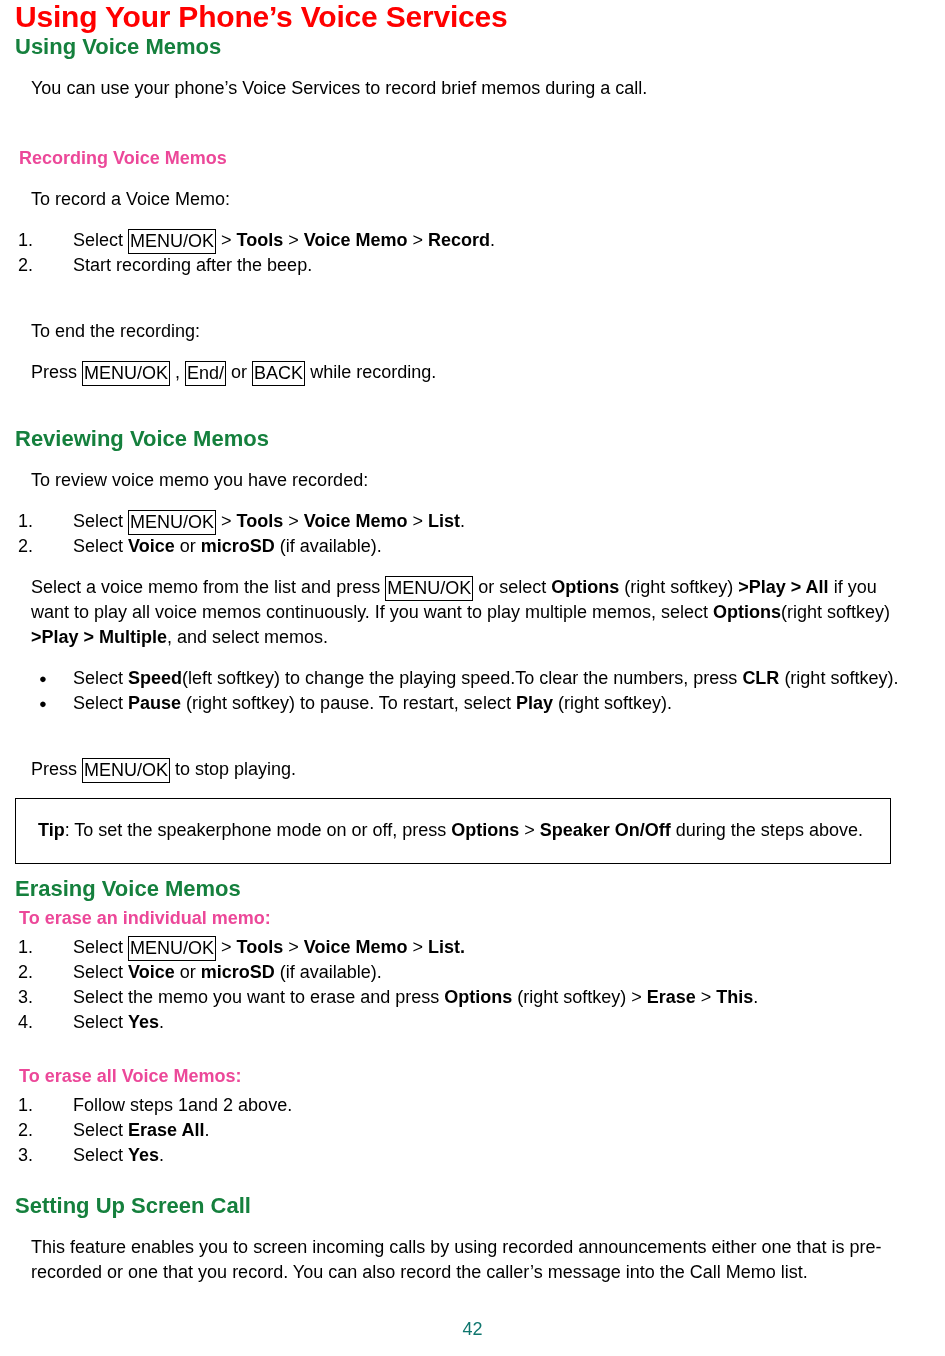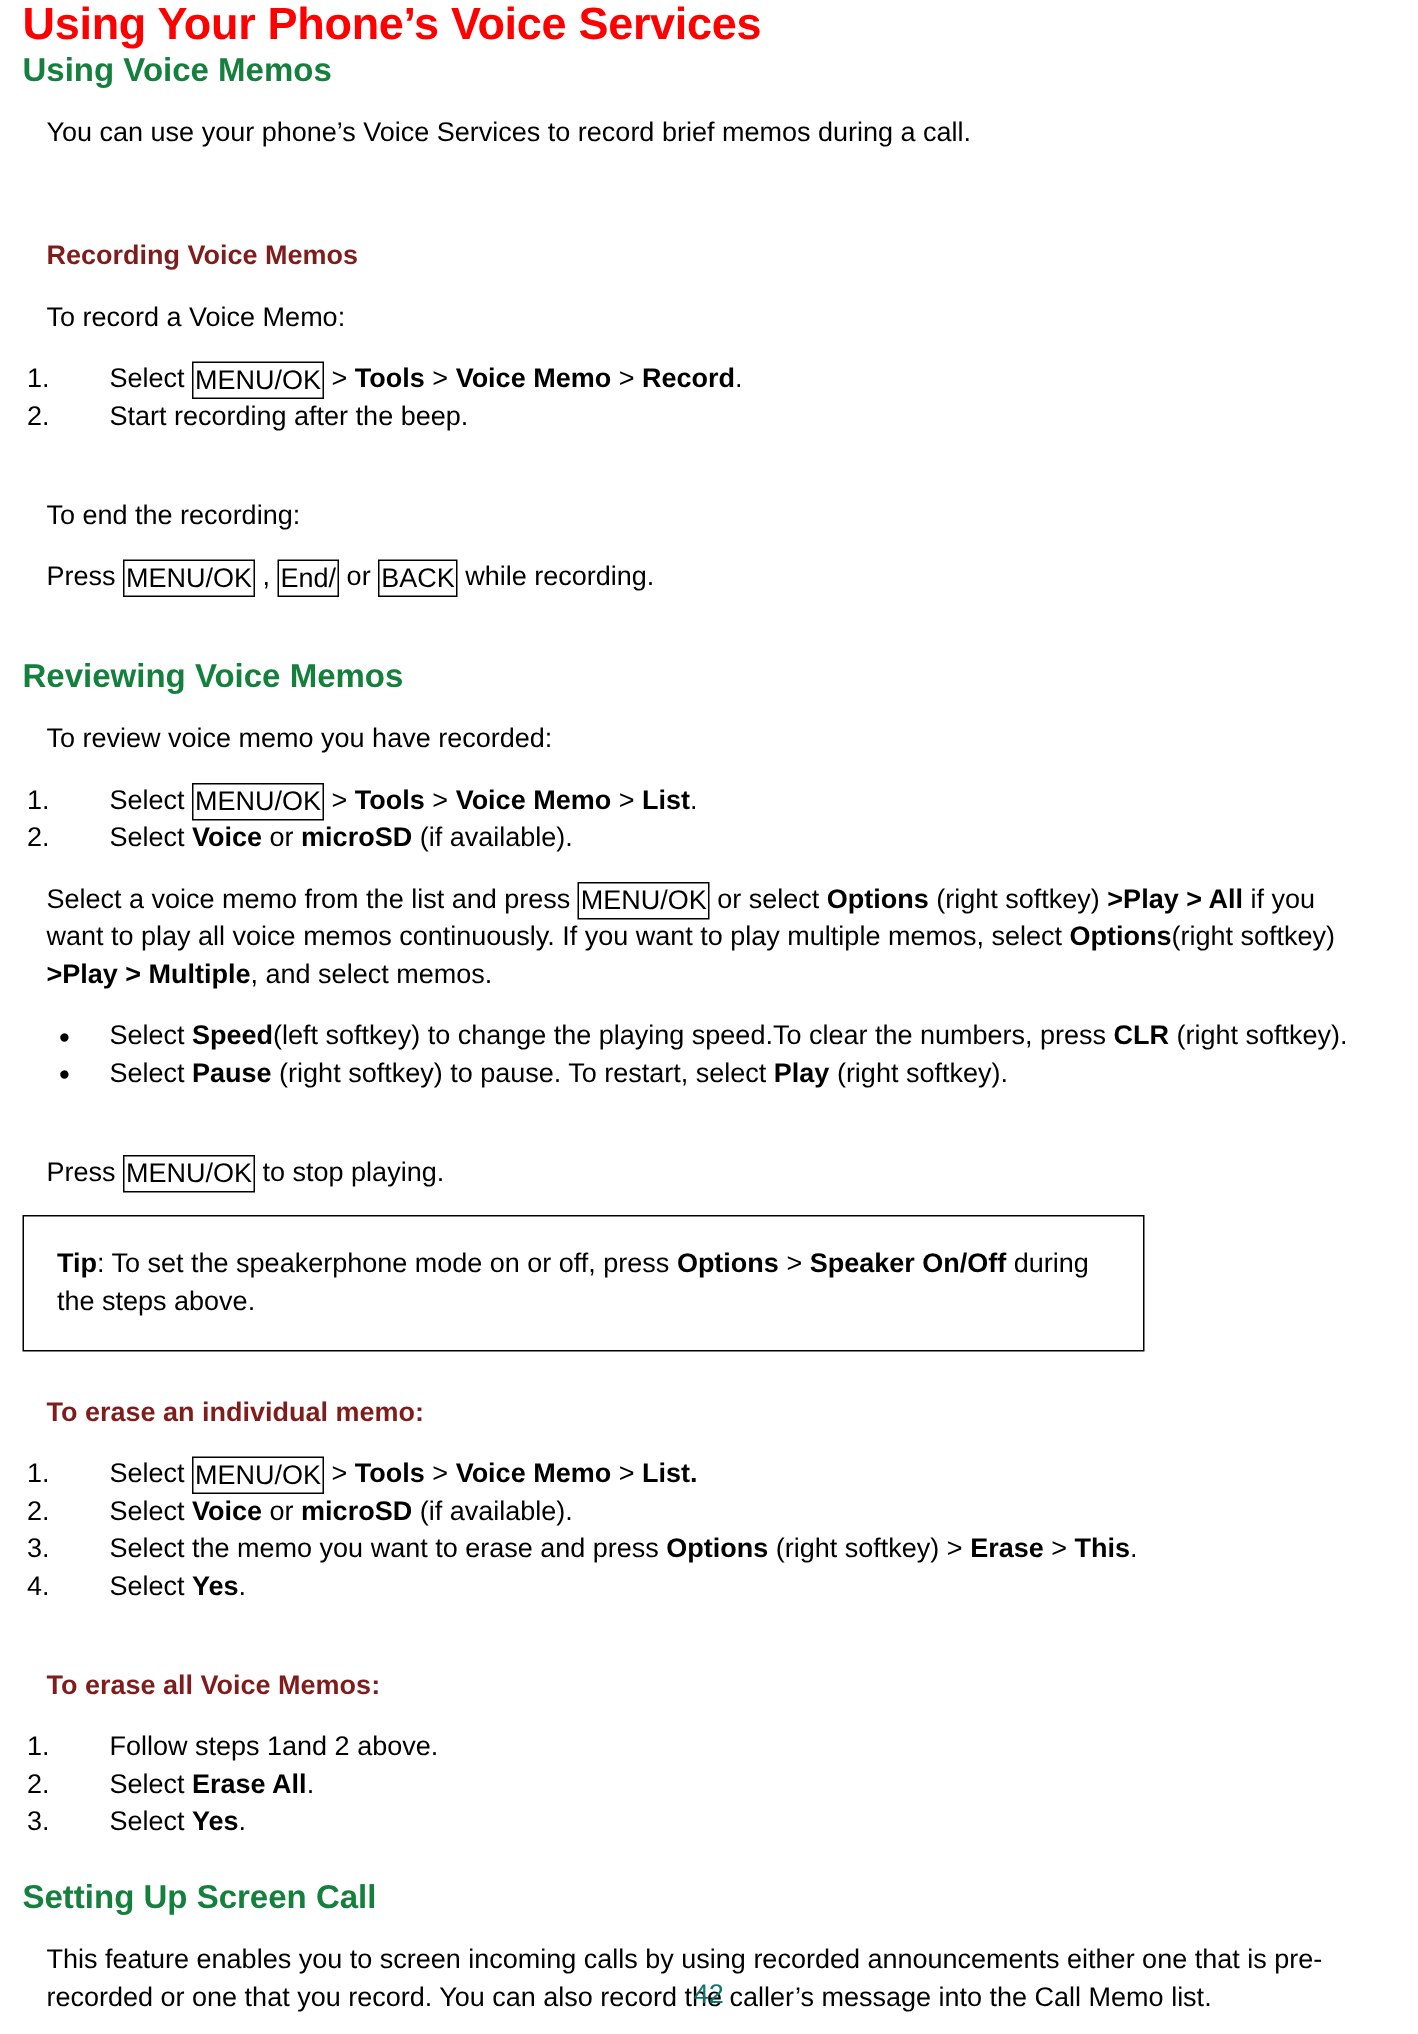--- a/index.html
+++ b/index.html
@@ -39,25 +39,25 @@
     letter-spacing: -0.2px;
   }
   .h2-red {
     color: #15803d;
     font-size: 22px;
     font-weight: bold;
     line-height: 26px;
     margin: 0;
   }
   .h3 {
-    color: #7f1d1d;
+    color: #ec4899;
     font-size: 18px;
     font-weight: bold;
     line-height: 25px;
-    margin: 16px;
+    margin: 4px;
   }
 
   
   .p {
     font-size: 18px;
     line-height: 25px;
     margin: 16px;
     color: #000000;
   }
   .gap { height: 25px; }
@@ -108,21 +108,21 @@
     font-weight: normal;
     vertical-align: baseline;
     margin: 0 0px;
     position: relative;
     top: 1px;
   }
 
   
   .tipbox {
     border: 1px solid #000000;
-    width: 748px;
+    width: 876px;
     box-sizing: border-box;
     padding: 3px 6px 4px 6px;
     margin-top: 12px;
   }
   .tipbox .p { line-height: 25px; }
 
   
   .pagenum {
     position: absolute;
     left: 0;
@@ -192,20 +192,21 @@
     <div class="gap"></div>
 
     <p class="p"><span>Press </span><span class="key">MENU/OK</span><span> to stop playing.</span></p>
 
     <div class="tipbox">
       <p class="p"><b>Tip</b><span>: To set the speakerphone mode on or off, press </span><b>Options</b><span> &gt; </span><b>Speaker On/Off</b><span> during the steps above.</span></p>
     </div>
 
     <div class="gap-sm"></div>
 
+    <h2 class="h2-red">Erasing Voice Memos</h2>
     <h3 class="h3">To erase an individual memo:</h3>
 
     <ol class="olist">
       <li>
         <span class="num">1.</span><span>Select </span><span class="key">MENU/OK</span><span> &gt; </span><b>Tools</b><span> &gt; </span><b>Voice Memo</b><span> &gt; </span><b>List.</b>
       </li>
       <li>
         <span class="num">2.</span><span>Select </span><b>Voice</b><span> or </span><b>microSD</b><span> (if available).</span>
       </li>
       <li>

